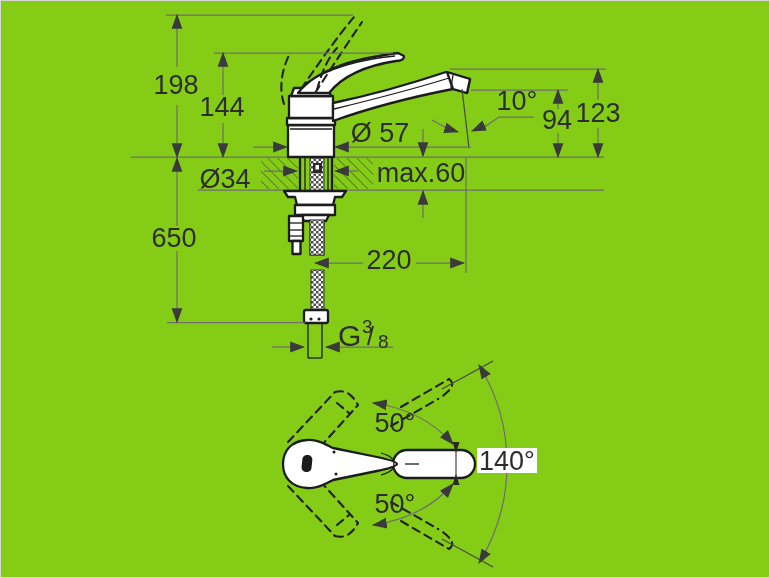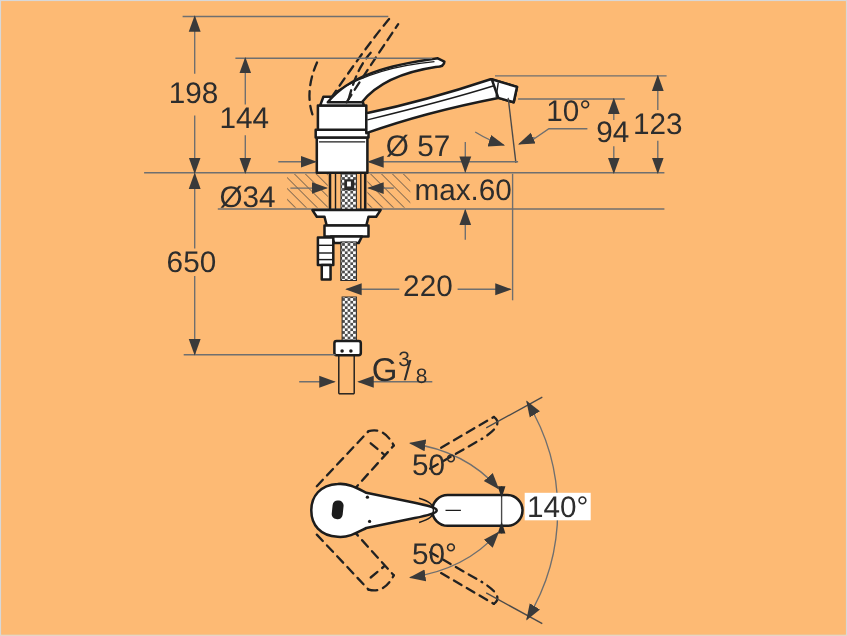--- a/index.html
+++ b/index.html
@@ -1,16 +1,16 @@
 <!DOCTYPE html>
 <html><head>
 <meta charset="utf-8">
 <style>
   html,body{margin:0;padding:0;background:#ffffff;}
-  .page{width:770px;height:578px;box-sizing:border-box;border:1px solid #d8d8d8;background:#fdba74;position:relative;font-family:"Liberation Sans",sans-serif;}
+  .page{width:770px;height:578px;box-sizing:border-box;border:1px solid #d8d8d8;background:#84cc16;position:relative;font-family:"Liberation Sans",sans-serif;}
   svg{display:block;}
   
   .ln{stroke:#1c1c1c;stroke-width:2.3;fill:none;stroke-linecap:round;stroke-linejoin:round;}
   .lnf{stroke:#1c1c1c;stroke-width:2.3;fill:#ffffff;stroke-linejoin:round;}
   .lnt{stroke:#1c1c1c;stroke-width:1.3;fill:none;}
   .dash{stroke:#222;stroke-width:2.1;fill:none;stroke-dasharray:8 5.5;stroke-linecap:round;}
   
   .dim{stroke:#6f6f6f;stroke-width:1.25;fill:none;}
   .dk{stroke:#4a4a4a;stroke-width:1.25;fill:none;}
   .lbl{font-family:"Liberation Sans",sans-serif;font-size:27px;fill:#2d2d2d;}

